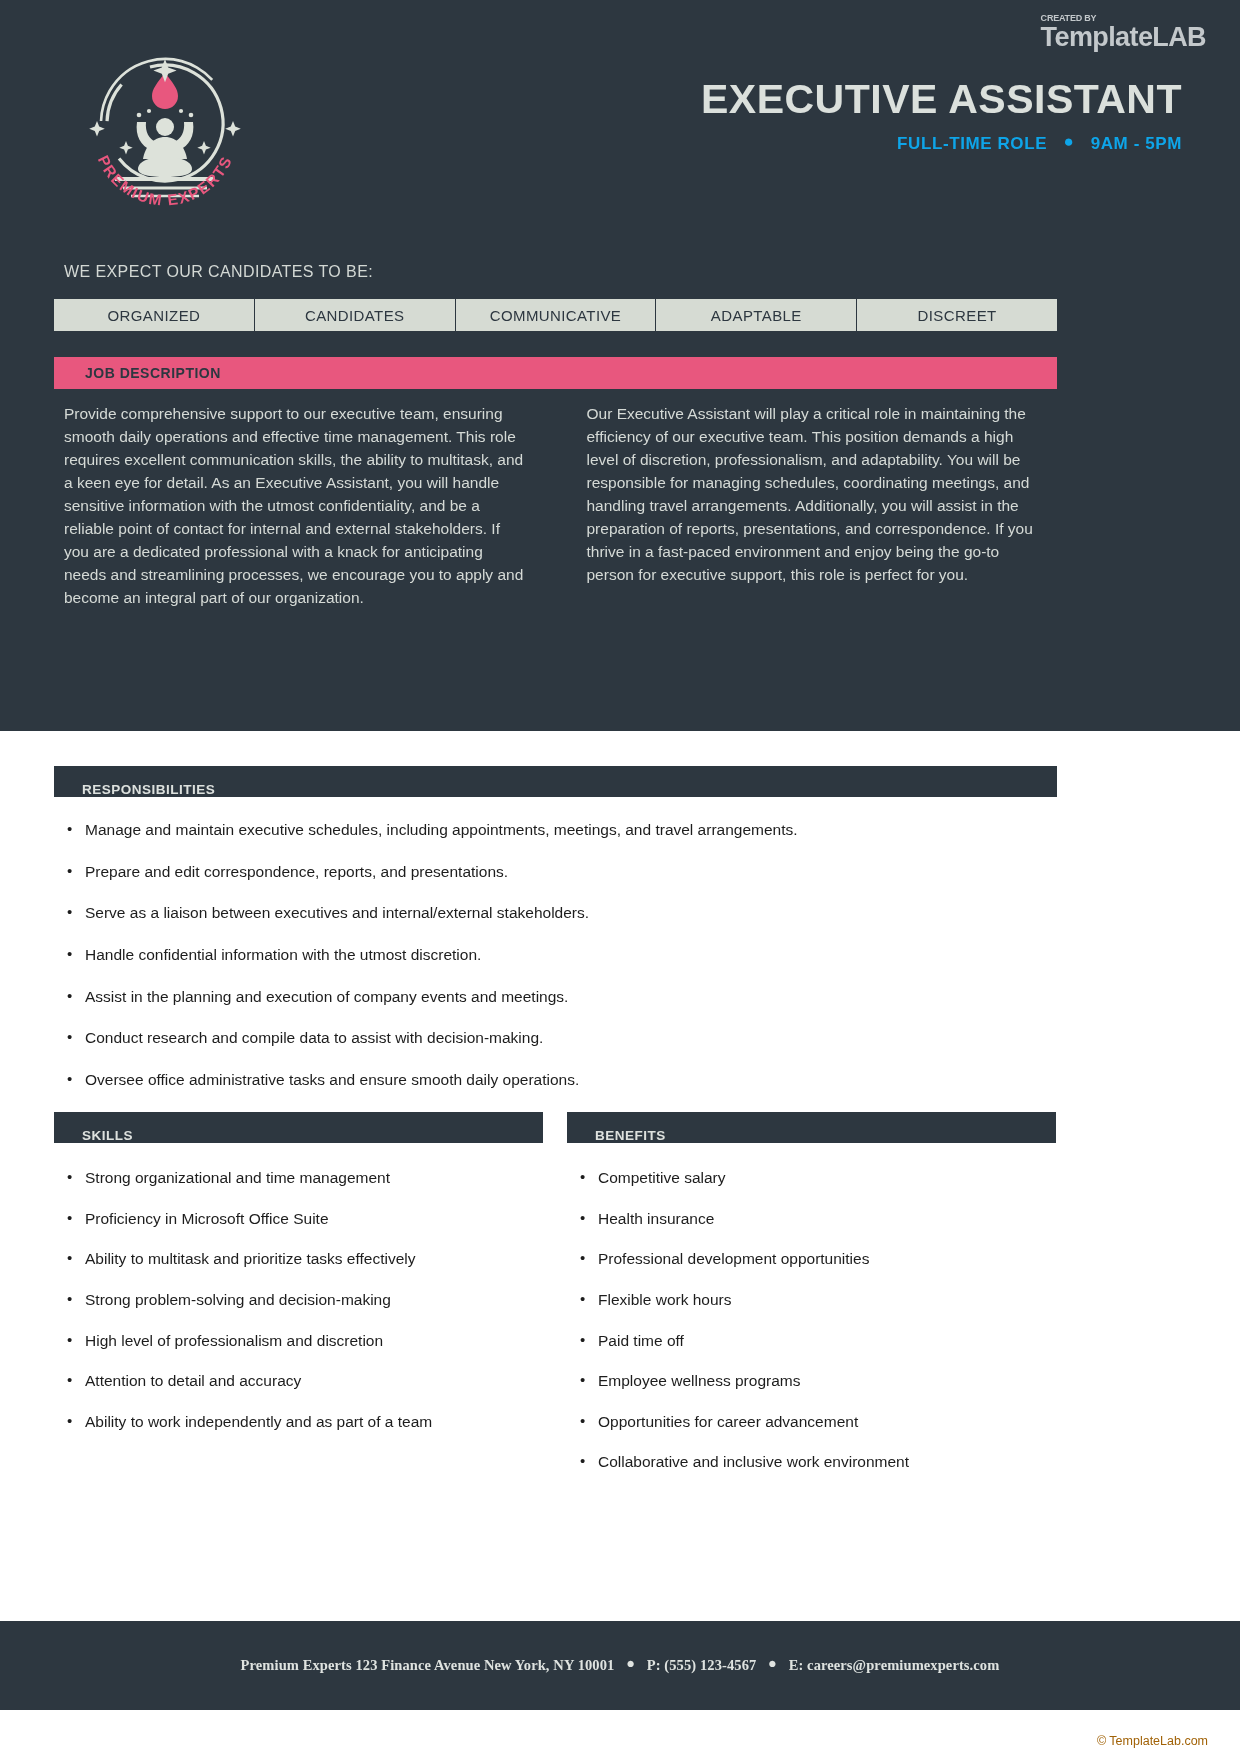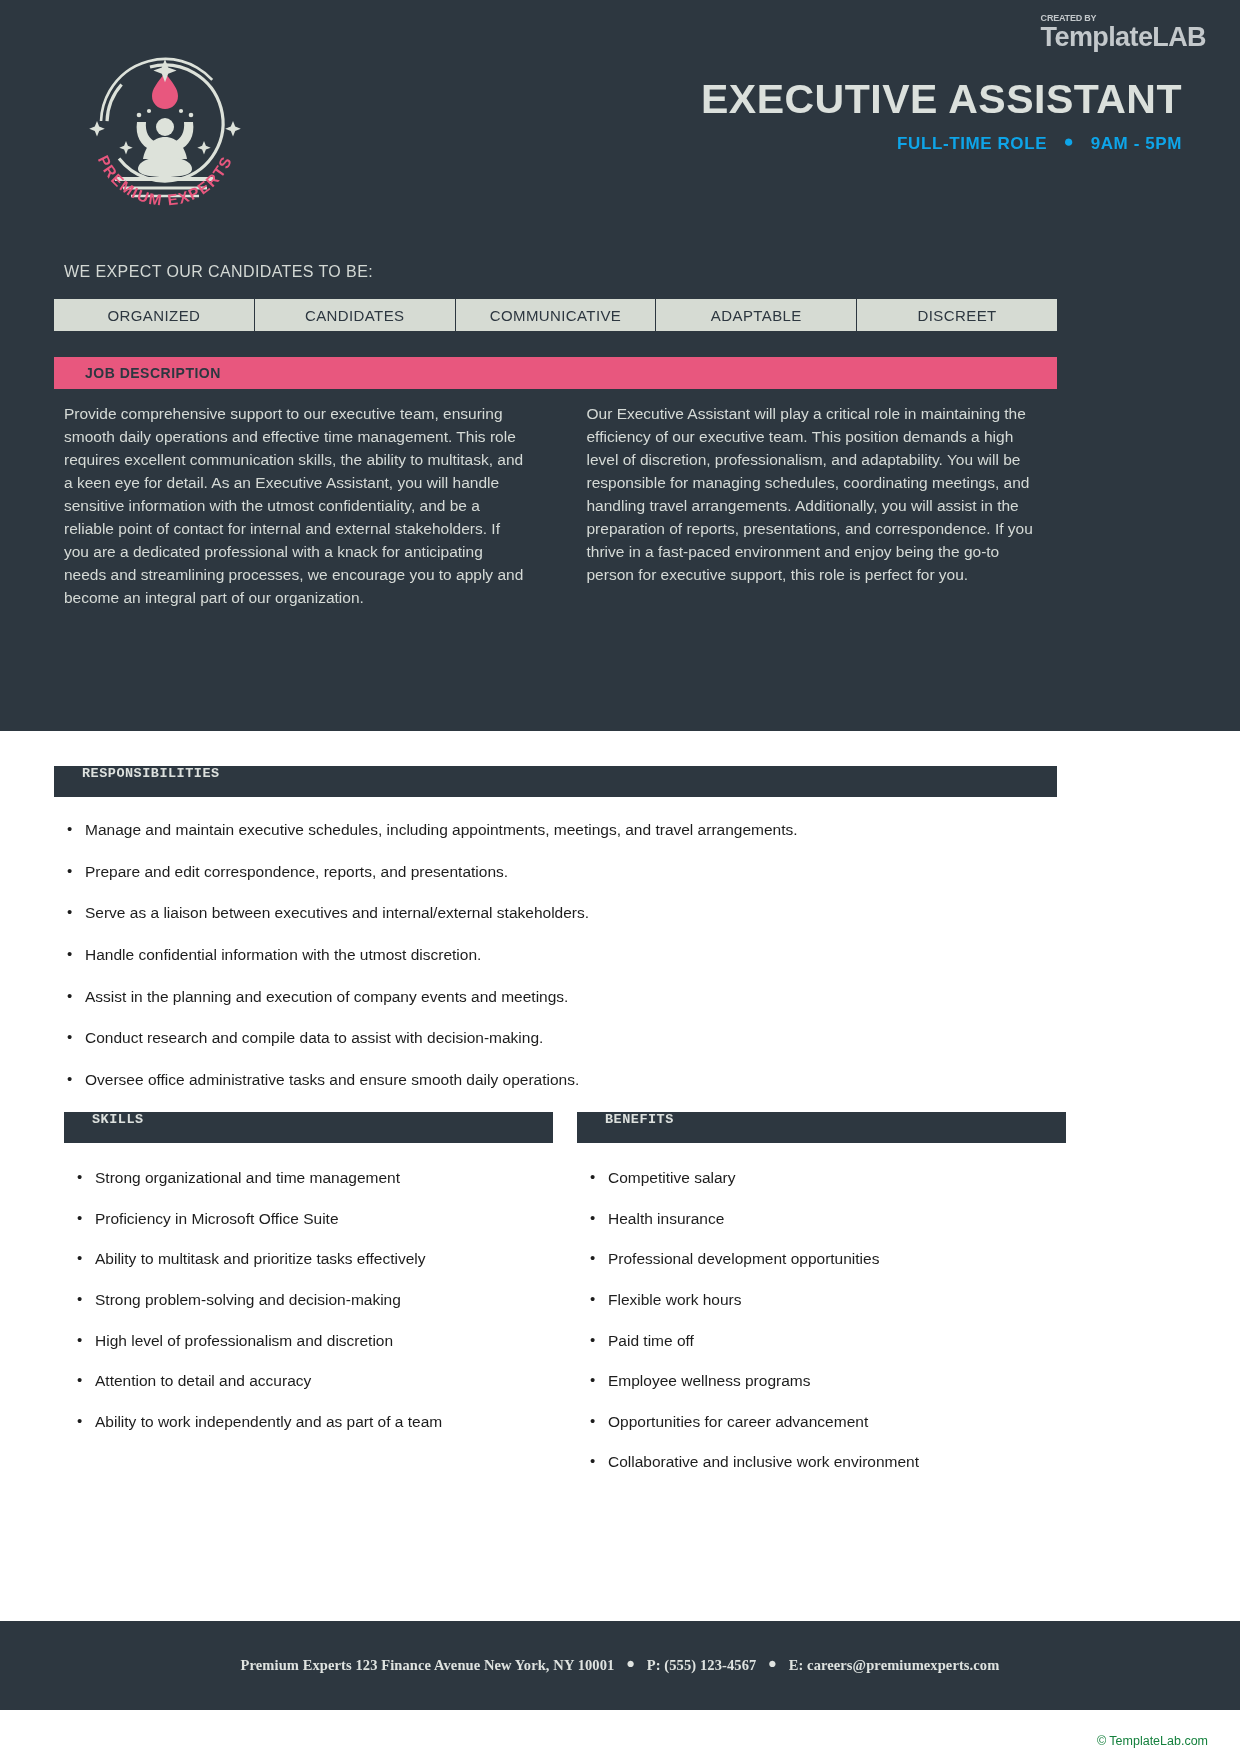--- a/index.html
+++ b/index.html
@@ -160,22 +160,21 @@
   .body-area {
     position: relative;
     width: 1240px;
     background: #ffffff;
   }
 
   .sec-bar {
     background: #2d3740;
     height: 31px;
     display: flex;
-    align-items: flex-start;
-    font-family: Liberation Mono, monospace;
+    align-items: flex-end;
   }
   .sec-bar span {
     margin-left: 28px;
     font-size: 13.5px;
     font-weight: bold;
     letter-spacing: 0.5px;
     color: #dde1de;
   }
 
   .resp-bar {
@@ -207,21 +206,21 @@
   .resp-list {
     position: absolute;
     left: 63px;
     top: 89px;
     width: 1000px;
   }
   .resp-list li { margin-bottom: 21.5px; }
 
   .sb-wrap {
     position: absolute;
-    left: 64px;
+    left: 54px;
     top: 381px;
     width: 1003px;
     display: flex;
     gap: 24px;
   }
   .sb-col { width: 489px; }
   .sb-col .sb-list {
     margin-top: 25px;
     padding-left: 9px;
   }
@@ -252,21 +251,21 @@
     margin: 0 8px;
     position: relative;
     top: -2px;
   }
 
   .copyright {
     position: absolute;
     right: 32px;
     bottom: 6px;
     font-size: 12.5px;
-    color: #15803d;
+    color: #a16207;
     white-space: nowrap;
   }
 </style>
 </head>
 <body>
 
 <div class="page">
 
   <div class="header-band">
 

